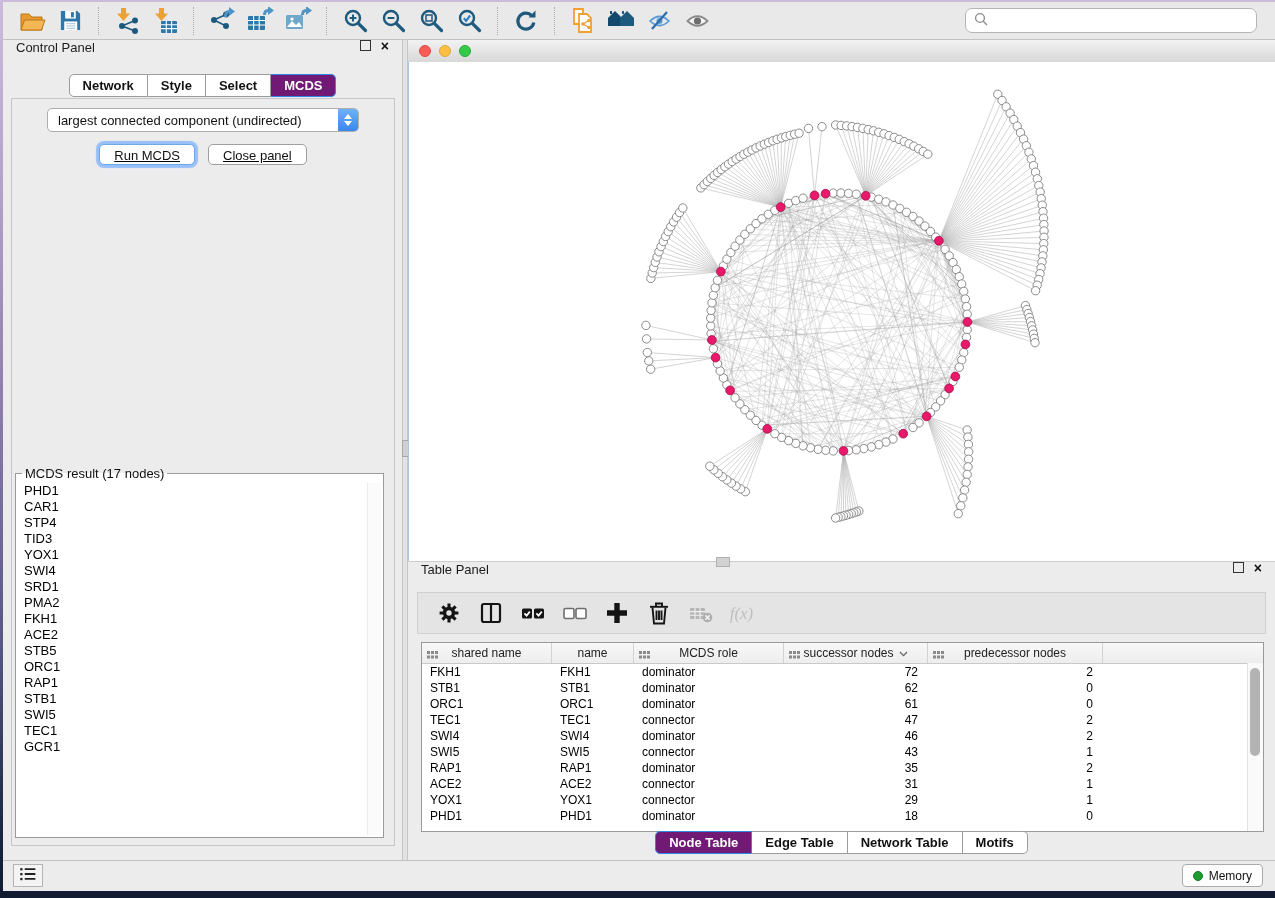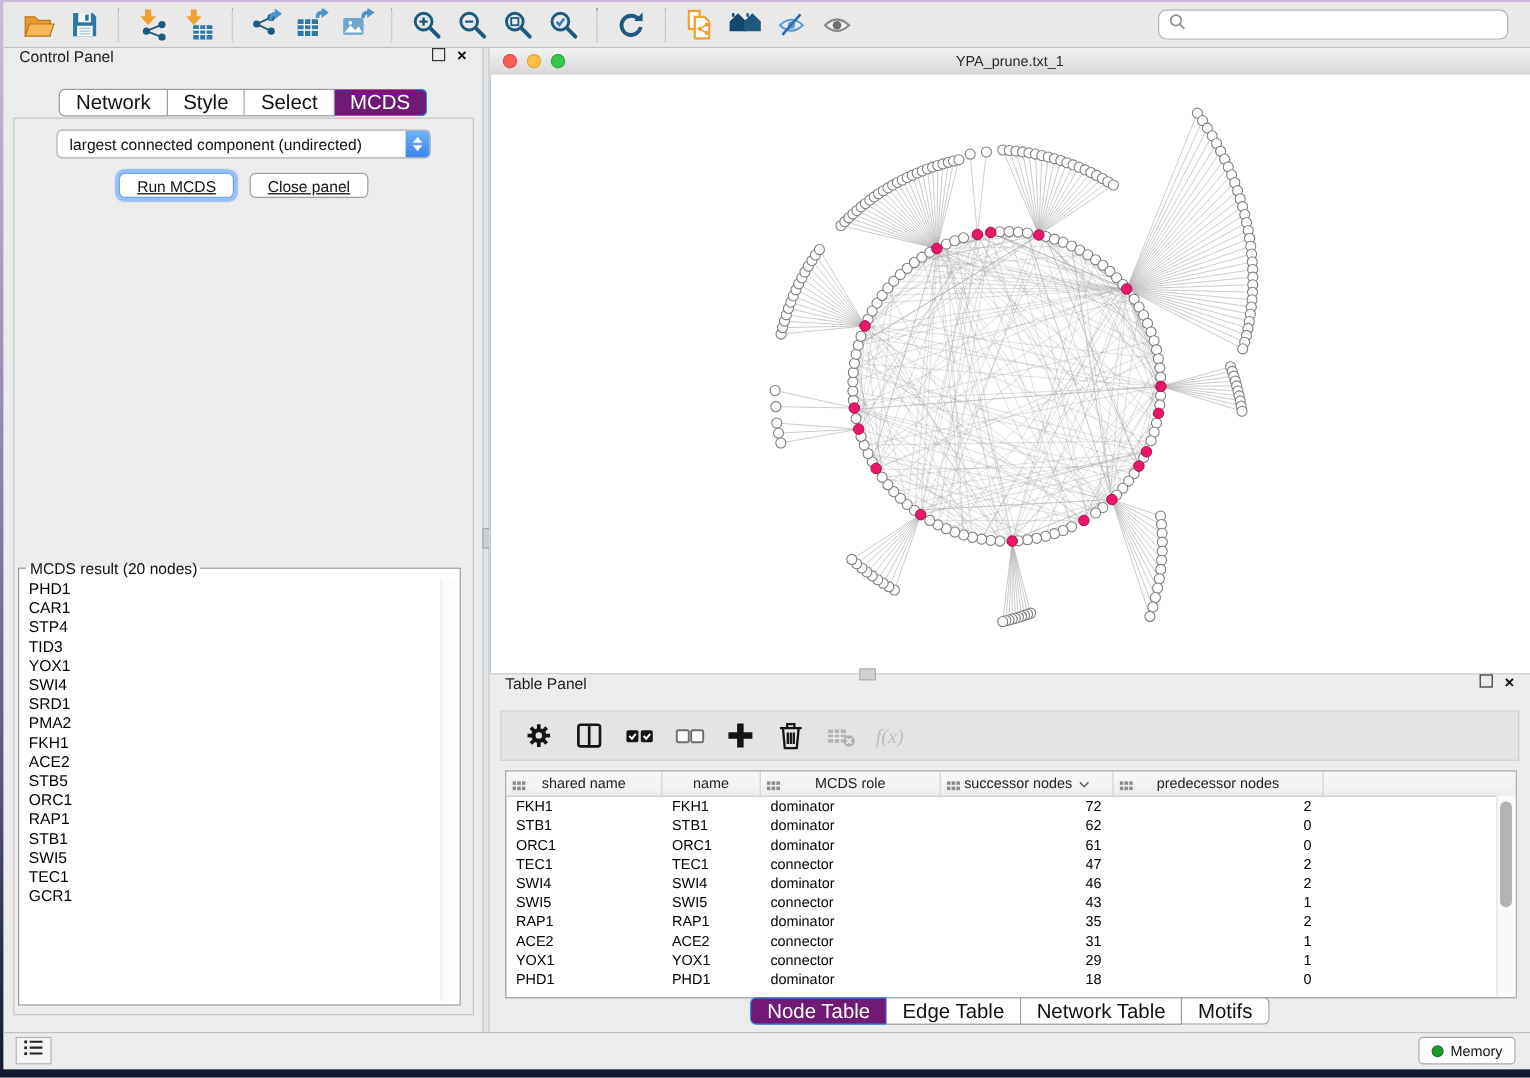--- a/index.html
+++ b/index.html
@@ -24,22 +24,22 @@
   .main{position:absolute;top:38px;left:0;right:0;bottom:30px;}
 
   
   .cpanel{position:absolute;left:0;top:0;width:399px;bottom:0;background:#ececec;}
   .panel-titlebar{height:28px;display:flex;align-items:flex-start;padding:0 13px;}
   .panel-title{font-size:13px;color:#1c1c1c;}
   .panel-ctrls{margin-left:auto;display:flex;align-items:center;gap:10px;}
   .float-box{width:9px;height:9px;border:1.5px solid #333;display:inline-block;}
   .close-x{font-size:14px;font-weight:bold;color:#111;line-height:10px;}
   .seg{display:flex;justify-content:center;}
-  .seg .tab{font-size:17px;color:#111;background:#fff;border:1px solid #9c9c9c;border-left-width:0;
-    padding:2px 13px;height:17px;line-height:17px;cursor:default;}
+  .seg .tab{font-size:13px;color:#111;background:#fff;border:1px solid #9c9c9c;border-left-width:0;
+    padding:2px 13px;height:17px;line-height:17px;cursor:default;font-weight:bold;}
   .seg .tab:first-child{border-left-width:1px;border-radius:5px 0 0 5px;}
   .seg .tab:last-child{border-radius:0 5px 5px 0;}
   .seg .tab.active{background:#701a75;border-color:#2f87e6;color:#fff;}
   .cp-tabs{margin-top:6px;}
   .cp-content{position:absolute;top:58px;left:8px;right:7px;bottom:15px;border:1px solid #c6c6c6;background:#ececec;}
   .opt-label{text-align:center;font-size:13px;color:#111;margin-top:16px;}
   .dropdown{width:312px;height:24px;margin:9px auto 0 auto;background:#fff;border:1px solid #aeaeae;border-radius:5px;
     display:flex;align-items:center;position:relative;box-sizing:border-box;}
   .dropdown .dd-text{font-size:13px;color:#111;padding-left:10px;flex:1;white-space:nowrap;}
   .dd-stepper{width:20px;height:22px;background:linear-gradient(#6fb1f9,#3c86ee);border-radius:0 4px 4px 0;
@@ -280,21 +280,21 @@
               <i class="dd-up"></i>
               <i class="dd-down"></i>
             </span>
         </div>
         <div class="btn-row">
           <button class="mac-btn focused">Run MCDS</button>
           <button class="mac-btn">Close panel</button>
         </div>
       </div>
       <fieldset class="mcds-fieldset">
-        <legend>MCDS result (20 nodes)</legend>
+        <legend>MCDS result (17 nodes)</legend>
         <div class="mcds-list" id="mcds-list">
             <div>PHD1</div>
             <div>CAR1</div>
             <div>STP4</div>
             <div>TID3</div>
             <div>YOX1</div>
             <div>SWI4</div>
             <div>SRD1</div>
             <div>PMA2</div>
             <div>FKH1</div>
@@ -315,21 +315,20 @@
         <div class="v-grip"></div>
       </div>
 
     <div class="rightcol">
       <div class="net-titlebar">
         <div class="lights">
           <span class="light red"></span>
           <span class="light yellow"></span>
           <span class="light green"></span>
         </div>
-        <div class="net-title">YPA_prune.txt_1</div>
       </div>
       <div class="net-canvas">
         <svg id="net-svg" viewBox="0 0 870 499" preserveAspectRatio="none">
             <g stroke="#9c9c9c" stroke-width="0.7" stroke-opacity="0.38">
               <line x1="313.3" y1="209.6" x2="560.8" y2="267.7"></line>
               <line x1="313.3" y1="209.6" x2="552.8" y2="305.3"></line>
               <line x1="313.3" y1="209.6" x2="558.9" y2="237.0"></line>
               <line x1="313.3" y1="209.6" x2="388.5" y2="138.6"></line>
               <line x1="313.3" y1="209.6" x2="303.5" y2="248.4"></line>
               <line x1="313.3" y1="209.6" x2="327.6" y2="335.8"></line>

